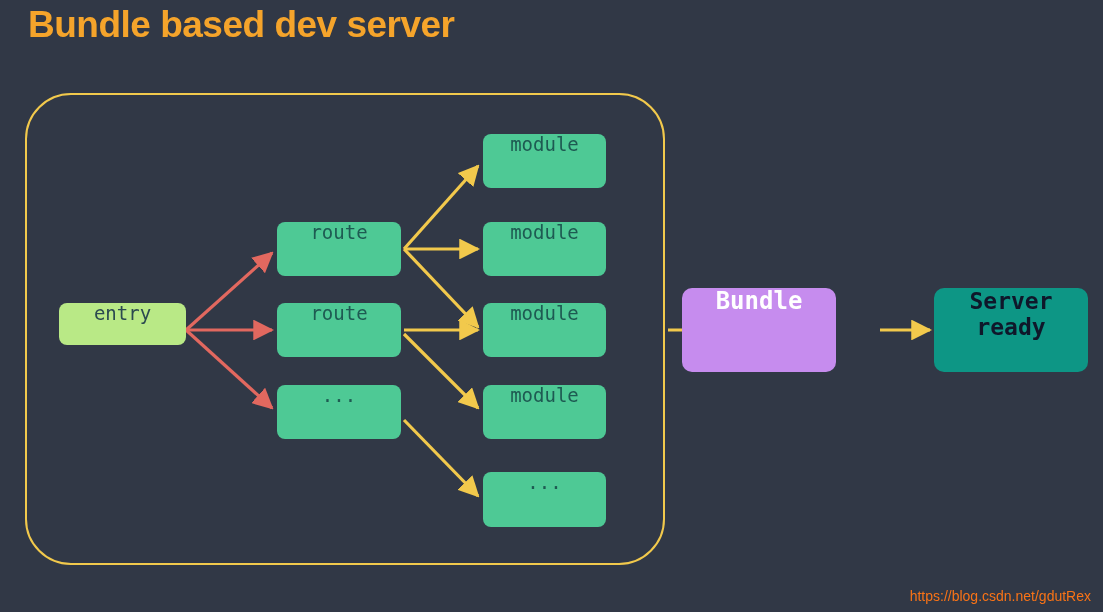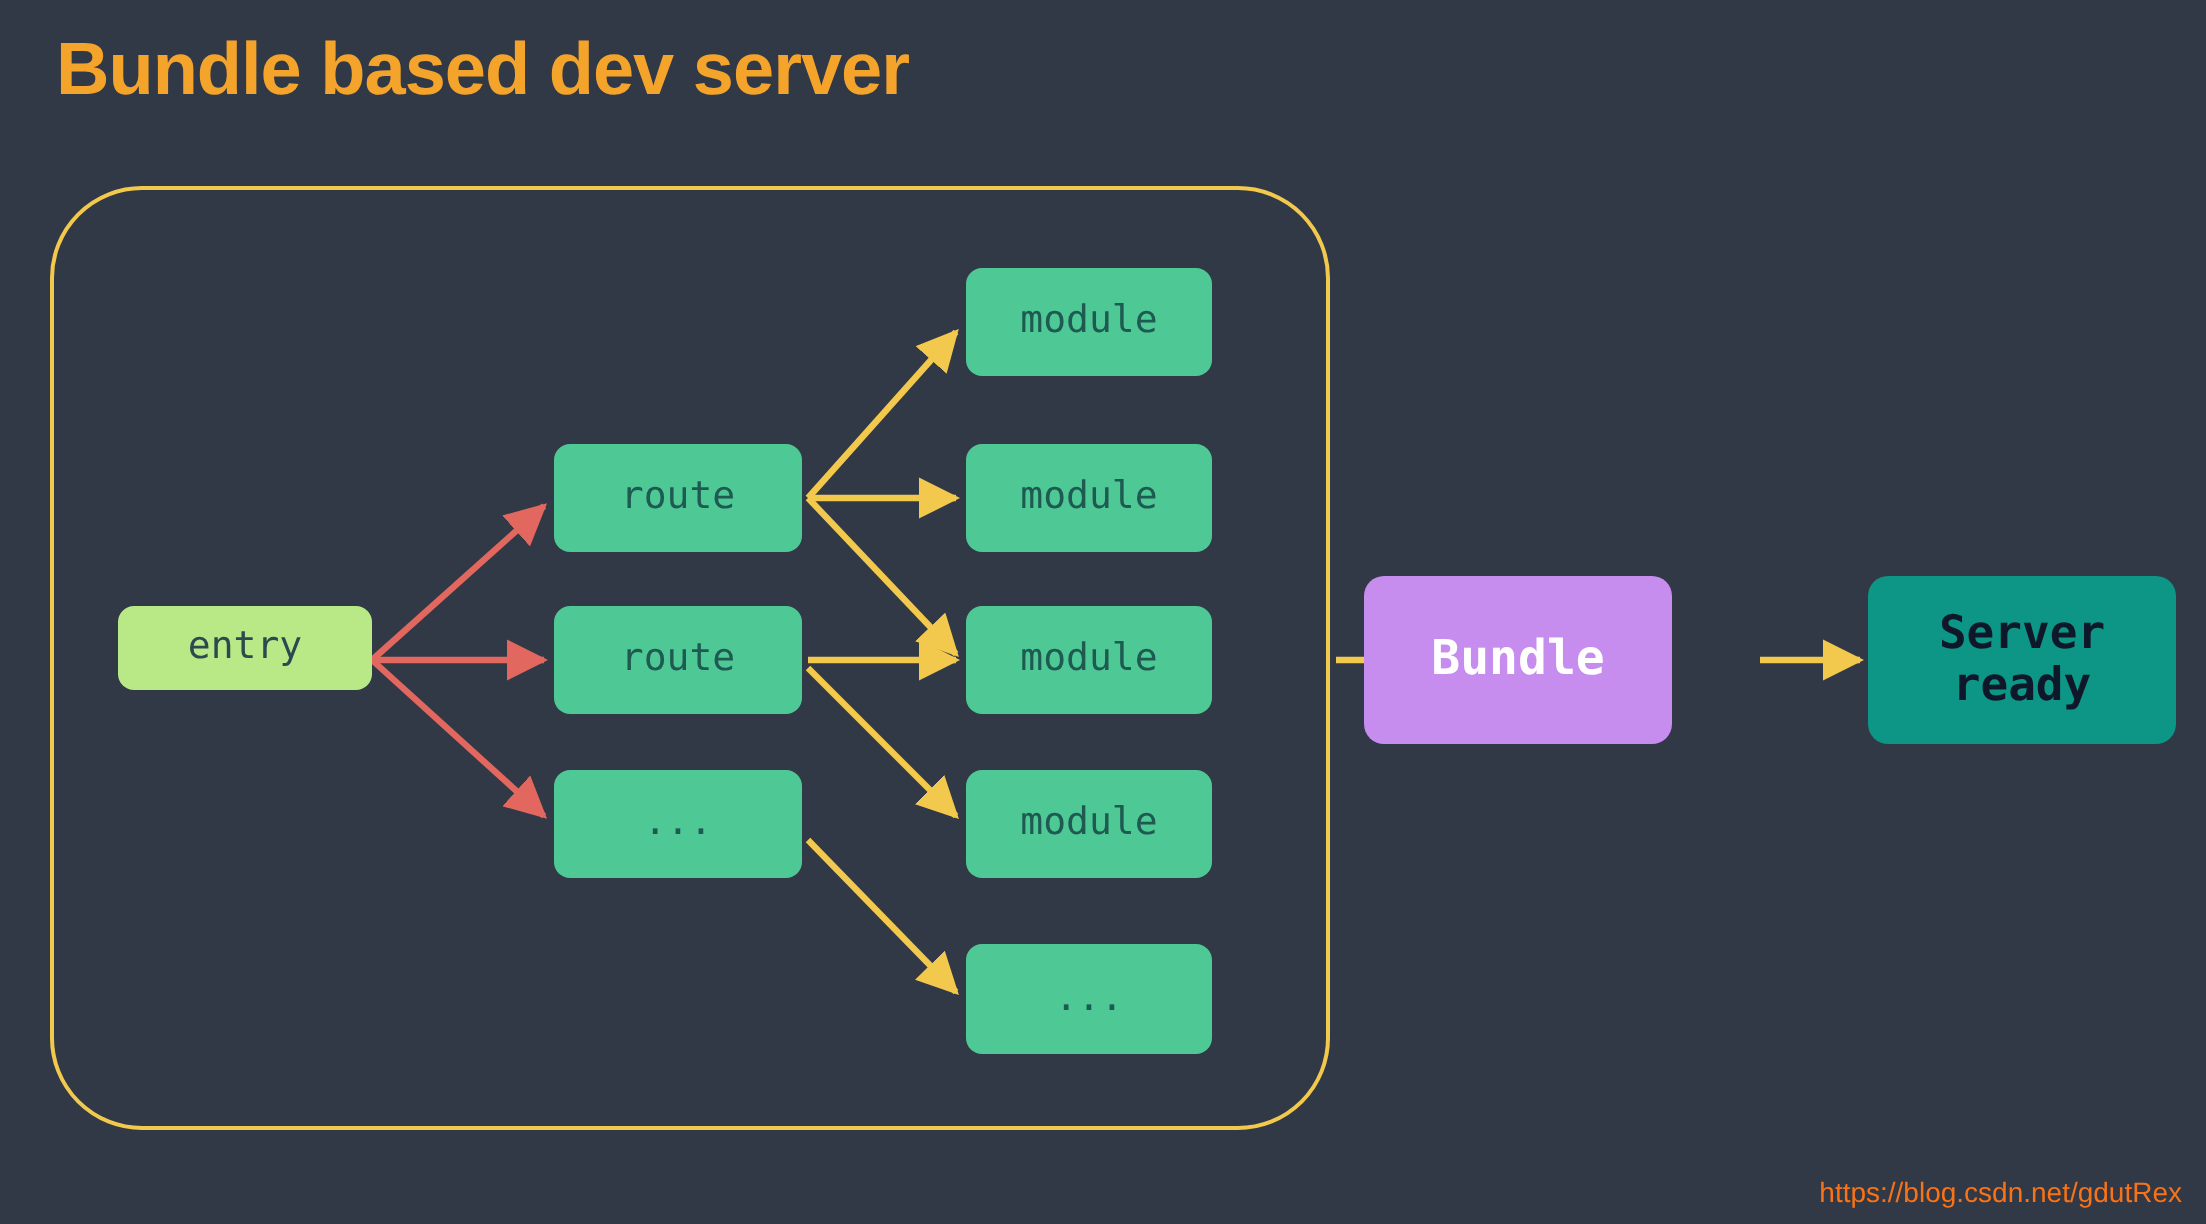--- a/index.html
+++ b/index.html
@@ -11,21 +11,21 @@
     position: relative;
     width: 1103px;
     height: 612px;
     background: #313846;
     overflow: hidden;
     font-family: "Liberation Sans", sans-serif;
   }
   #title {
     position: absolute;
     left: 28px;
-    top: 14px;
+    top: 4px;
     font-size: 37px;
     font-weight: bold;
     letter-spacing: -0.5px;
     color: #f5a42b;
     font-family: "Liberation Sans", sans-serif;
     white-space: nowrap;
   }
   #group-box {
     position: absolute;
     left: 25px;
@@ -40,21 +40,21 @@
     position: absolute;
     left: 0;
     top: 0;
     width: 1103px;
     height: 612px;
     pointer-events: none;
   }
   .node {
     position: absolute;
     display: flex;
-    align-items: center;
+    align-items: flex-start;
     justify-content: center;
     border-radius: 8px;
     font-family: "DejaVu Sans Mono", "Liberation Mono", monospace;
     box-sizing: border-box;
     text-align: center;
     line-height: 1.15;
   }
   .node-entry {
     background: #b9e986;
     color: #2b4a50;

